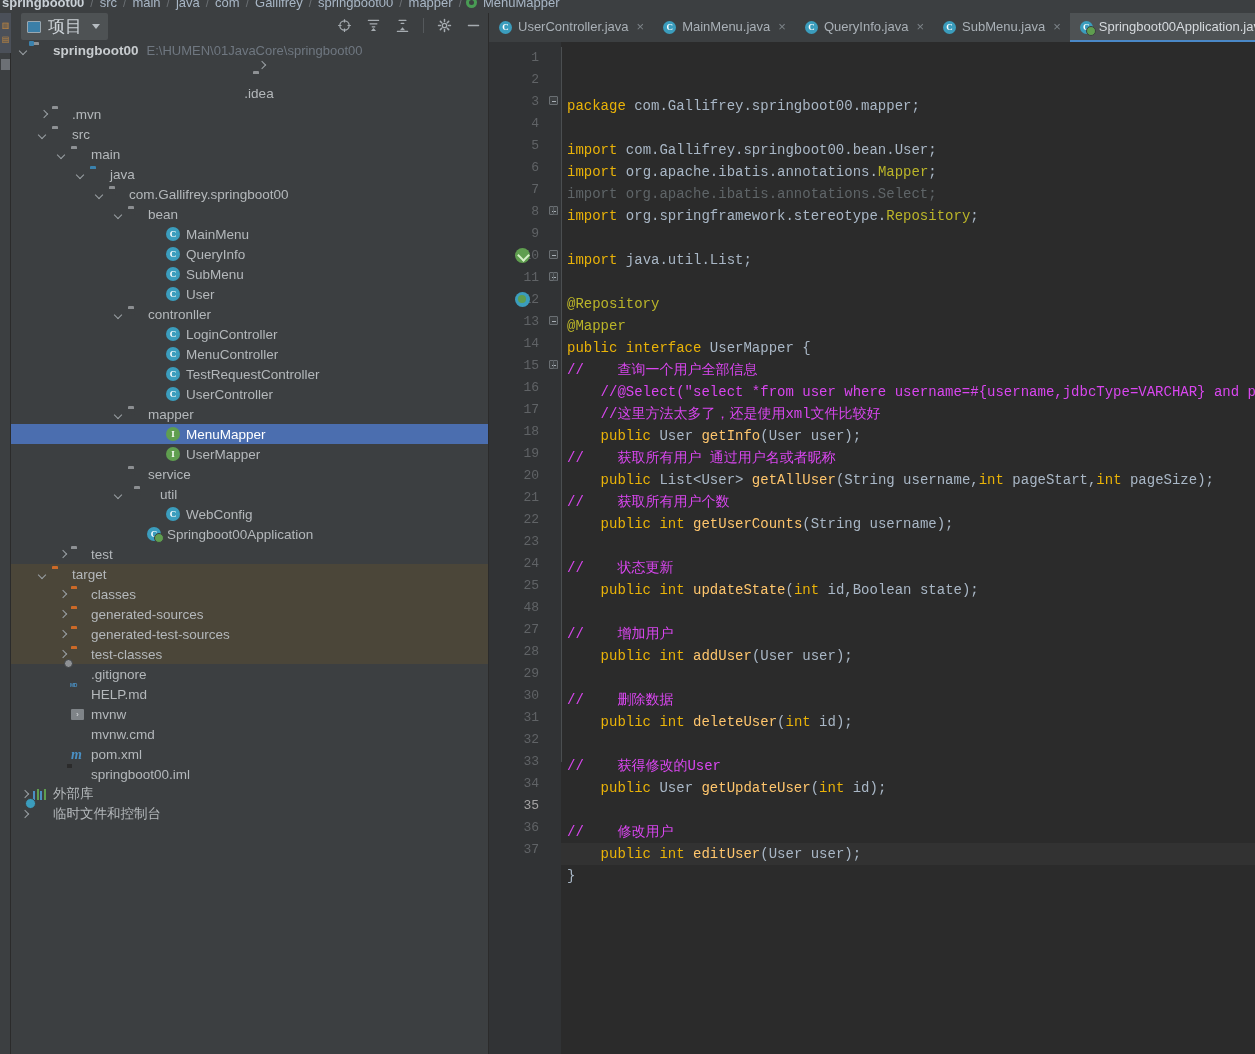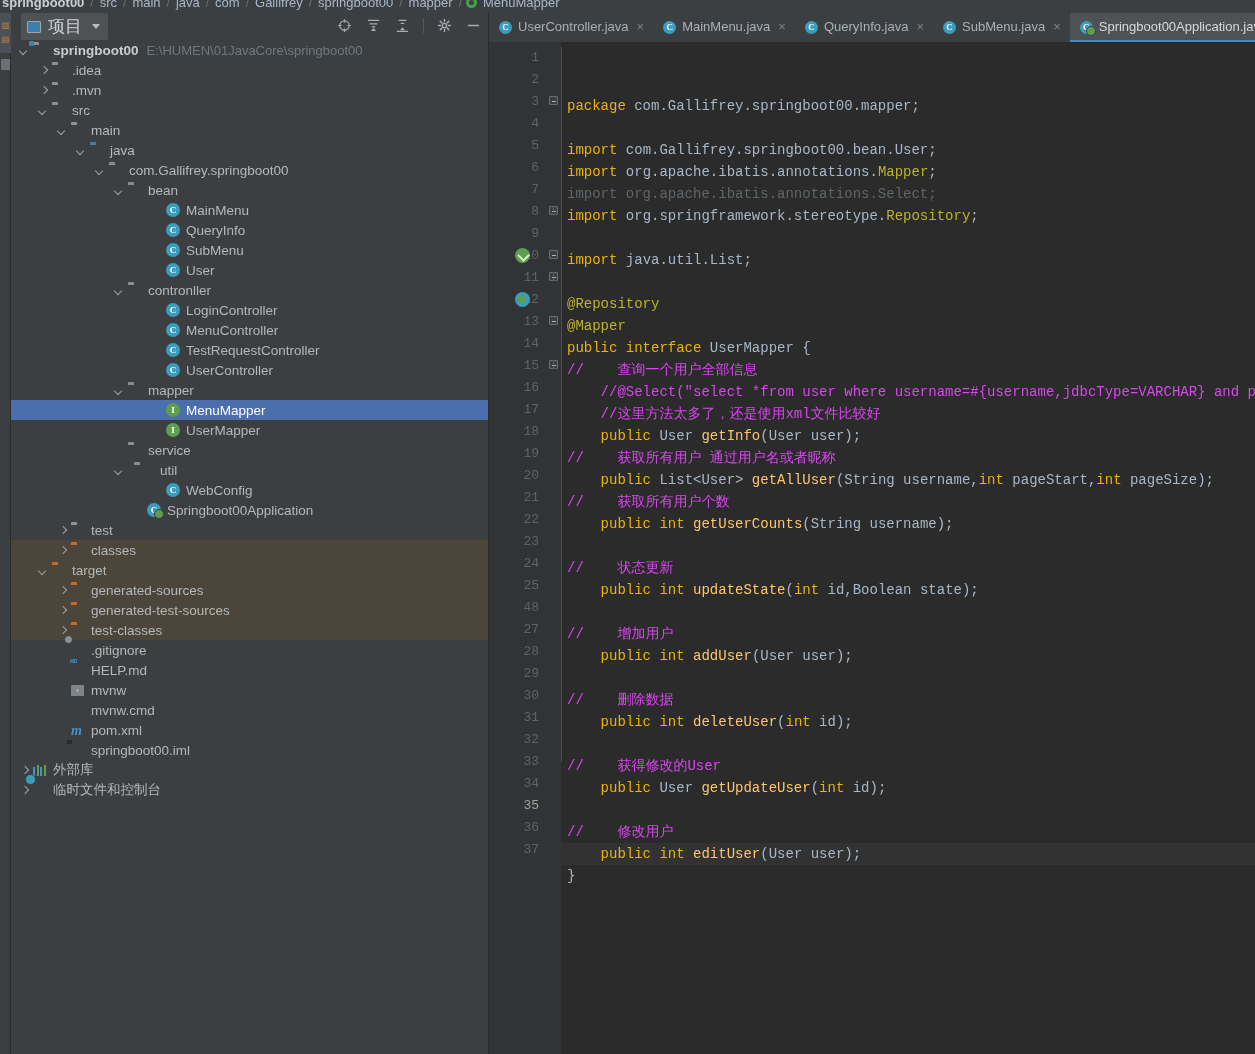--- a/index.html
+++ b/index.html
@@ -371,26 +371,26 @@
         </svg>
       </div>
     </div>
     <div class="tree" id="tree">
         <div class="node" style="padding-left: 8px;">
           <span class="arrow d"></span>
           <span class="ico"><span class="ic-folder-src"></span></span>
           <span class="lbl bold">springboot00</span>
           <span class="path">E:\HUMEN\01JavaCore\springboot00</span>
         </div>
-        <div class="node" style="padding-left: 27px;">
+        <div class="node" style="padding-left: 27px; flex-direction: column;">
           <span class="arrow r"></span>
           <span class="ico"><span class="ic-folder"></span></span>
           <span class="lbl">.idea</span>
         </div>
-        <div class="node" style="padding-left: 27px;">
+        <div class="node" style="padding-left: 27px; margin-top: 24px;">
           <span class="arrow r"></span>
           <span class="ico"><span class="ic-folder"></span></span>
           <span class="lbl">.mvn</span>
         </div>
         <div class="node" style="padding-left: 27px;">
           <span class="arrow d"></span>
           <span class="ico"><span class="ic-folder"></span></span>
           <span class="lbl">src</span>
         </div>
         <div class="node" style="padding-left: 46px;">
@@ -515,29 +515,29 @@
           <span class="ico">
             <span class="ic-spring">C</span>
           </span>
           <span class="lbl">Springboot00Application</span>
         </div>
         <div class="node" style="padding-left: 46px;">
           <span class="arrow r"></span>
           <span class="ico"><span class="ic-folder"></span></span>
           <span class="lbl">test</span>
         </div>
+        <div class="node excl" style="padding-left: 27px;">
+          <span class="arrow d"></span>
+          <span class="ico"><span class="ic-folder-o"></span></span>
+          <span class="lbl">target</span>
+        </div>
         <div class="node excl" style="padding-left: 46px;">
           <span class="arrow r"></span>
           <span class="ico"><span class="ic-folder-o"></span></span>
           <span class="lbl">classes</span>
-        </div>
-        <div class="node excl" style="padding-left: 27px;">
-          <span class="arrow d"></span>
-          <span class="ico"><span class="ic-folder-o"></span></span>
-          <span class="lbl">target</span>
         </div>
         <div class="node excl" style="padding-left: 46px;">
           <span class="arrow r"></span>
           <span class="ico"><span class="ic-folder-o"></span></span>
           <span class="lbl">generated-sources</span>
         </div>
         <div class="node excl" style="padding-left: 46px;">
           <span class="arrow r"></span>
           <span class="ico"><span class="ic-folder-o"></span></span>
           <span class="lbl">generated-test-sources</span>

